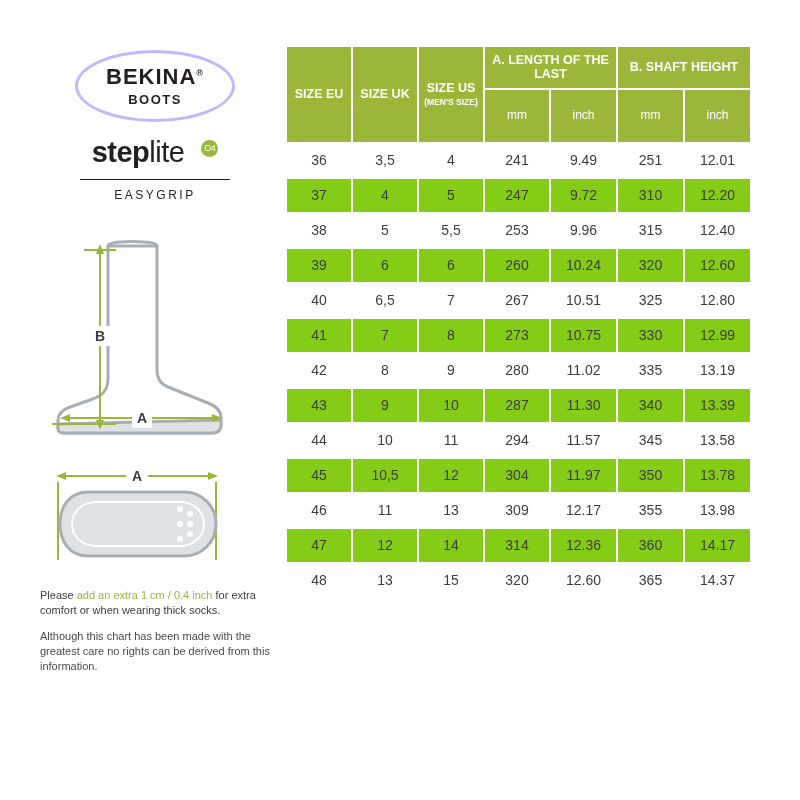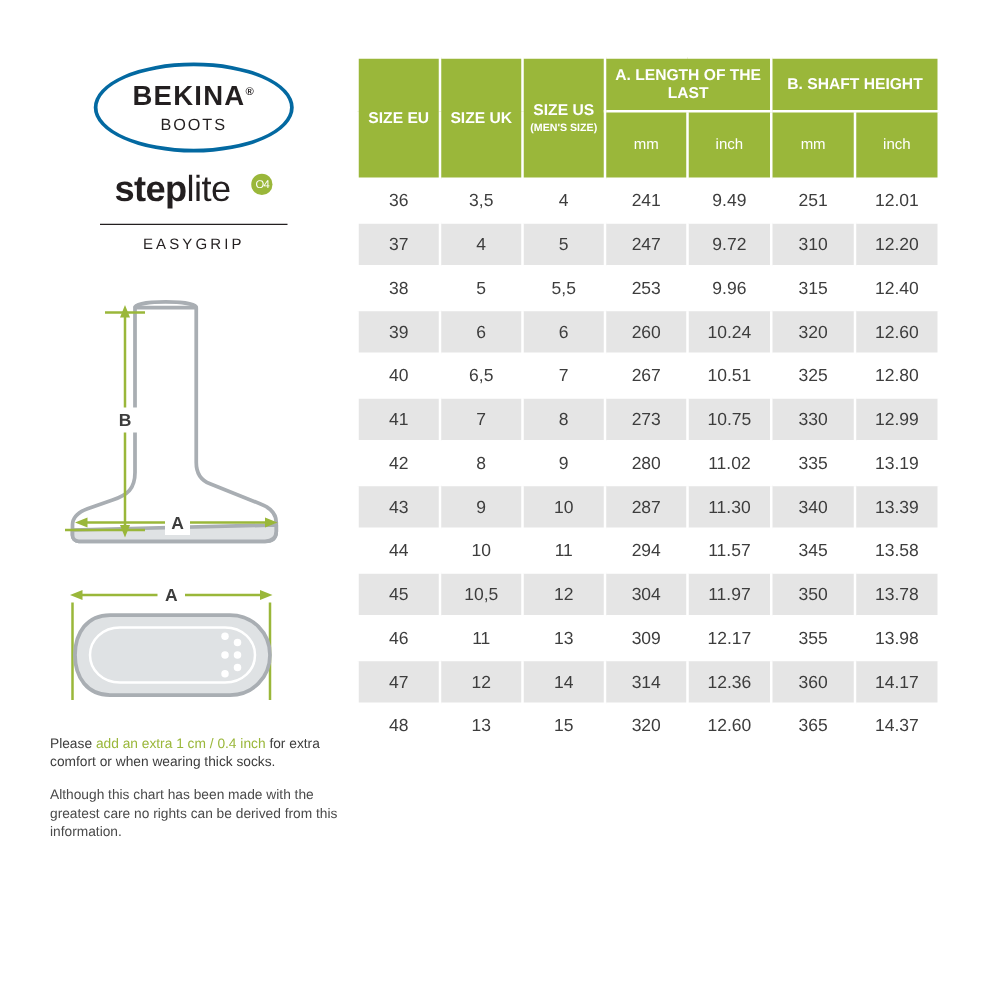--- a/index.html
+++ b/index.html
@@ -22,42 +22,42 @@
     position: absolute;
     left: 40px; top: 40px;
     width: 230px;
   }
 
   .logo-block { text-align: center; }
   .logo-oval {
     position: relative;
     width: 160px; height: 72px;
     margin: 10px auto 0 auto;
-    border: 3px solid #0369a1;
+    border: 3px solid #c4b5fd;
     border-radius: 50%;
     display: flex;
     flex-direction: column;
     align-items: center;
     justify-content: center;
   }
   .logo-bekina {
     font-weight: bold;
     font-size: 22px;
     letter-spacing: 1px;
     color: #231f20;
     line-height: 1;
     position: relative;
   }
   .logo-reg {
     font-size: 9px;
     vertical-align: super;
     font-weight: bold;
   }
   .logo-boots {
-    font-weight: normal;
+    font-weight: bold;
     font-size: 13px;
     letter-spacing: 1.5px;
     color: #231f20;
     margin-top: 5px;
     line-height: 1;
   }
   .steplite {
     margin-top: 16px;
     font-size: 29px;
     color: #231f20;
@@ -152,21 +152,21 @@
     font-size: 12px;
     font-weight: normal;
     padding: 19px 2px;
   }
   tbody td {
     font-size: 14px;
     padding: 8.5px 2px;
     color: #3d3d3d;
     background: #ffffff;
   }
-  tbody tr.alt td { background: #e5e5e5; }
+  tbody tr.alt td { background: #84cc16; }
   col.c-eu { width: 66px; }
   col.c-uk { width: 66px; }
   col.c-us { width: 66px; }
   col.c-mm1 { width: 66px; }
   col.c-in1 { width: 67px; }
   col.c-mm2 { width: 67px; }
   col.c-in2 { width: 67px; }
 </style>
 </head>
 <body>

